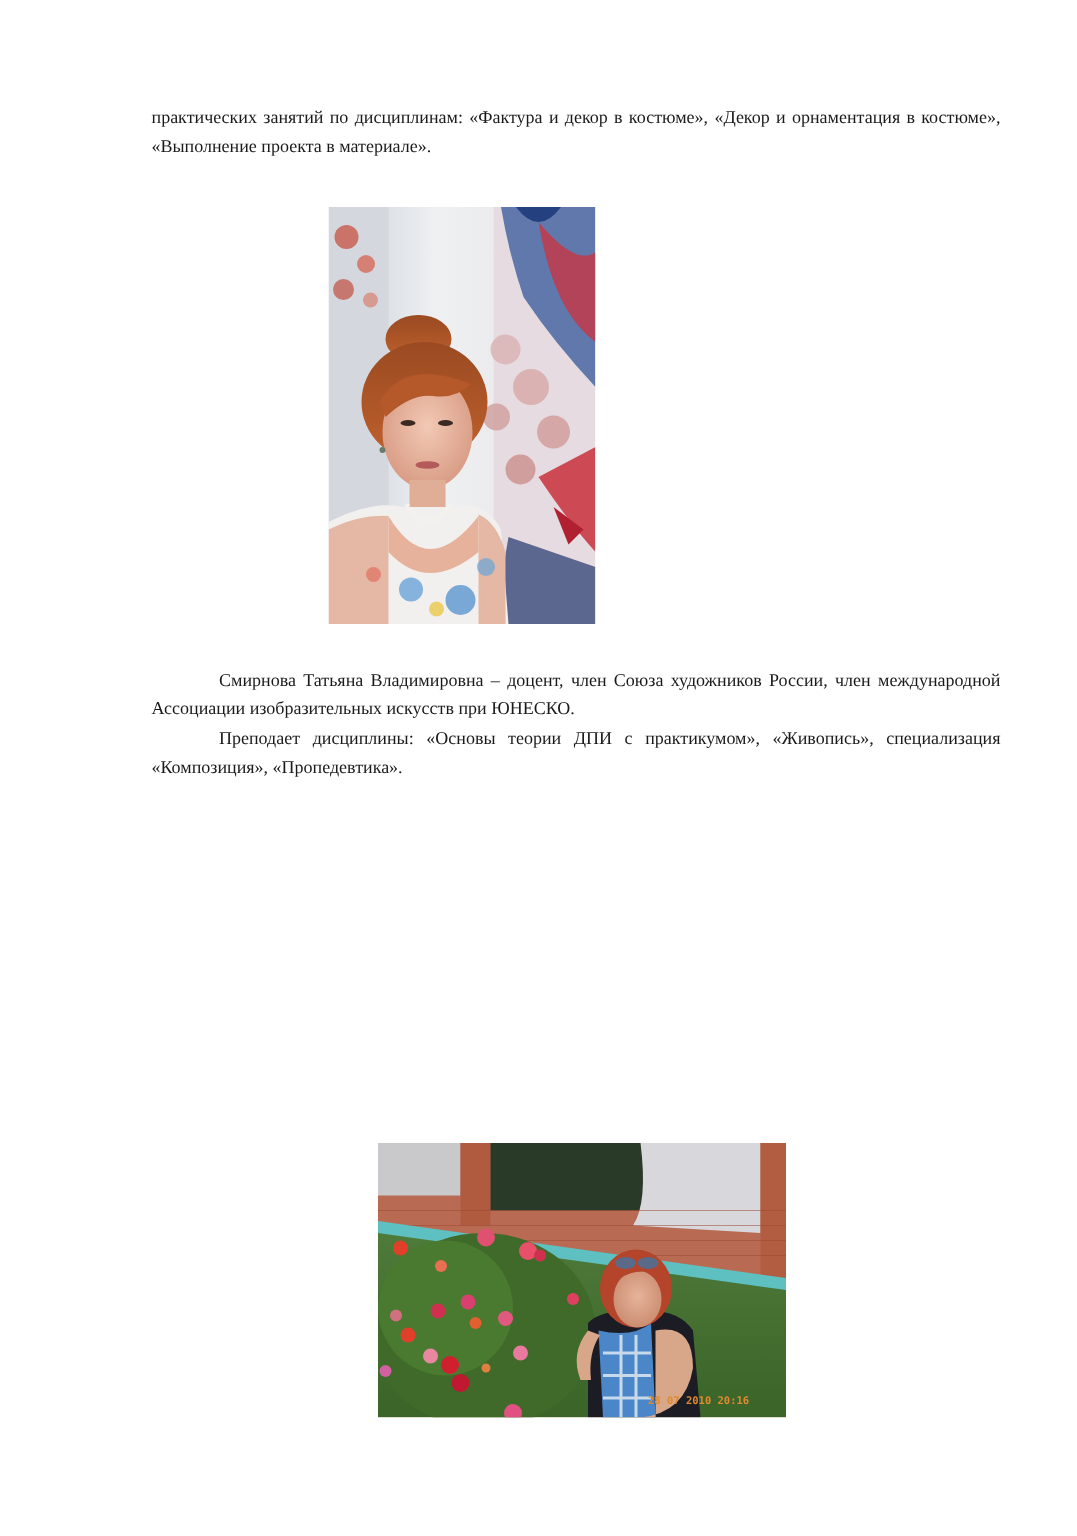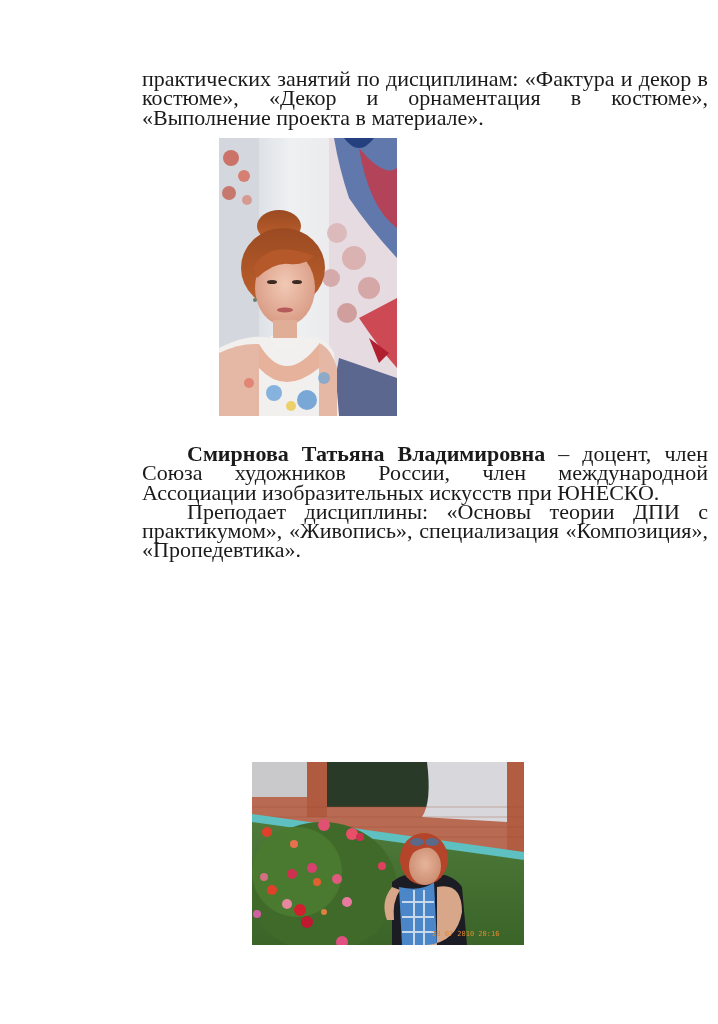--- a/index.html
+++ b/index.html
@@ -19,40 +19,40 @@
       position: absolute;
       left: 0; top: 0;
       width: 718px;
       height: 1024px;
       background: #ffffff;
     }
     .text-block {
       position: absolute;
       left: 101px;
       width: 566px;
-      font-size: 22px;
+      font-size: 12px;
       line-height: 19.3px;
       text-align: justify;
-      margin-left: 41px;
     }
     .text-block p {
       margin: 0;
     }
     .indent {
       text-indent: 45px;
     }
     .bold {
-      font-weight: bold;
+      font-weight: normal;
     }
     #intro-block { top: 69px; }
     #bio-block { top: 444px; }
 
     .photo {
       position: absolute;
       overflow: hidden;
+      font-weight: bold;
     }
     #photo-portrait {
       left: 219px;
       top: 138px;
       width: 178px;
       height: 278px;
     }
     #photo-garden {
       left: 252px;
       top: 762px;

